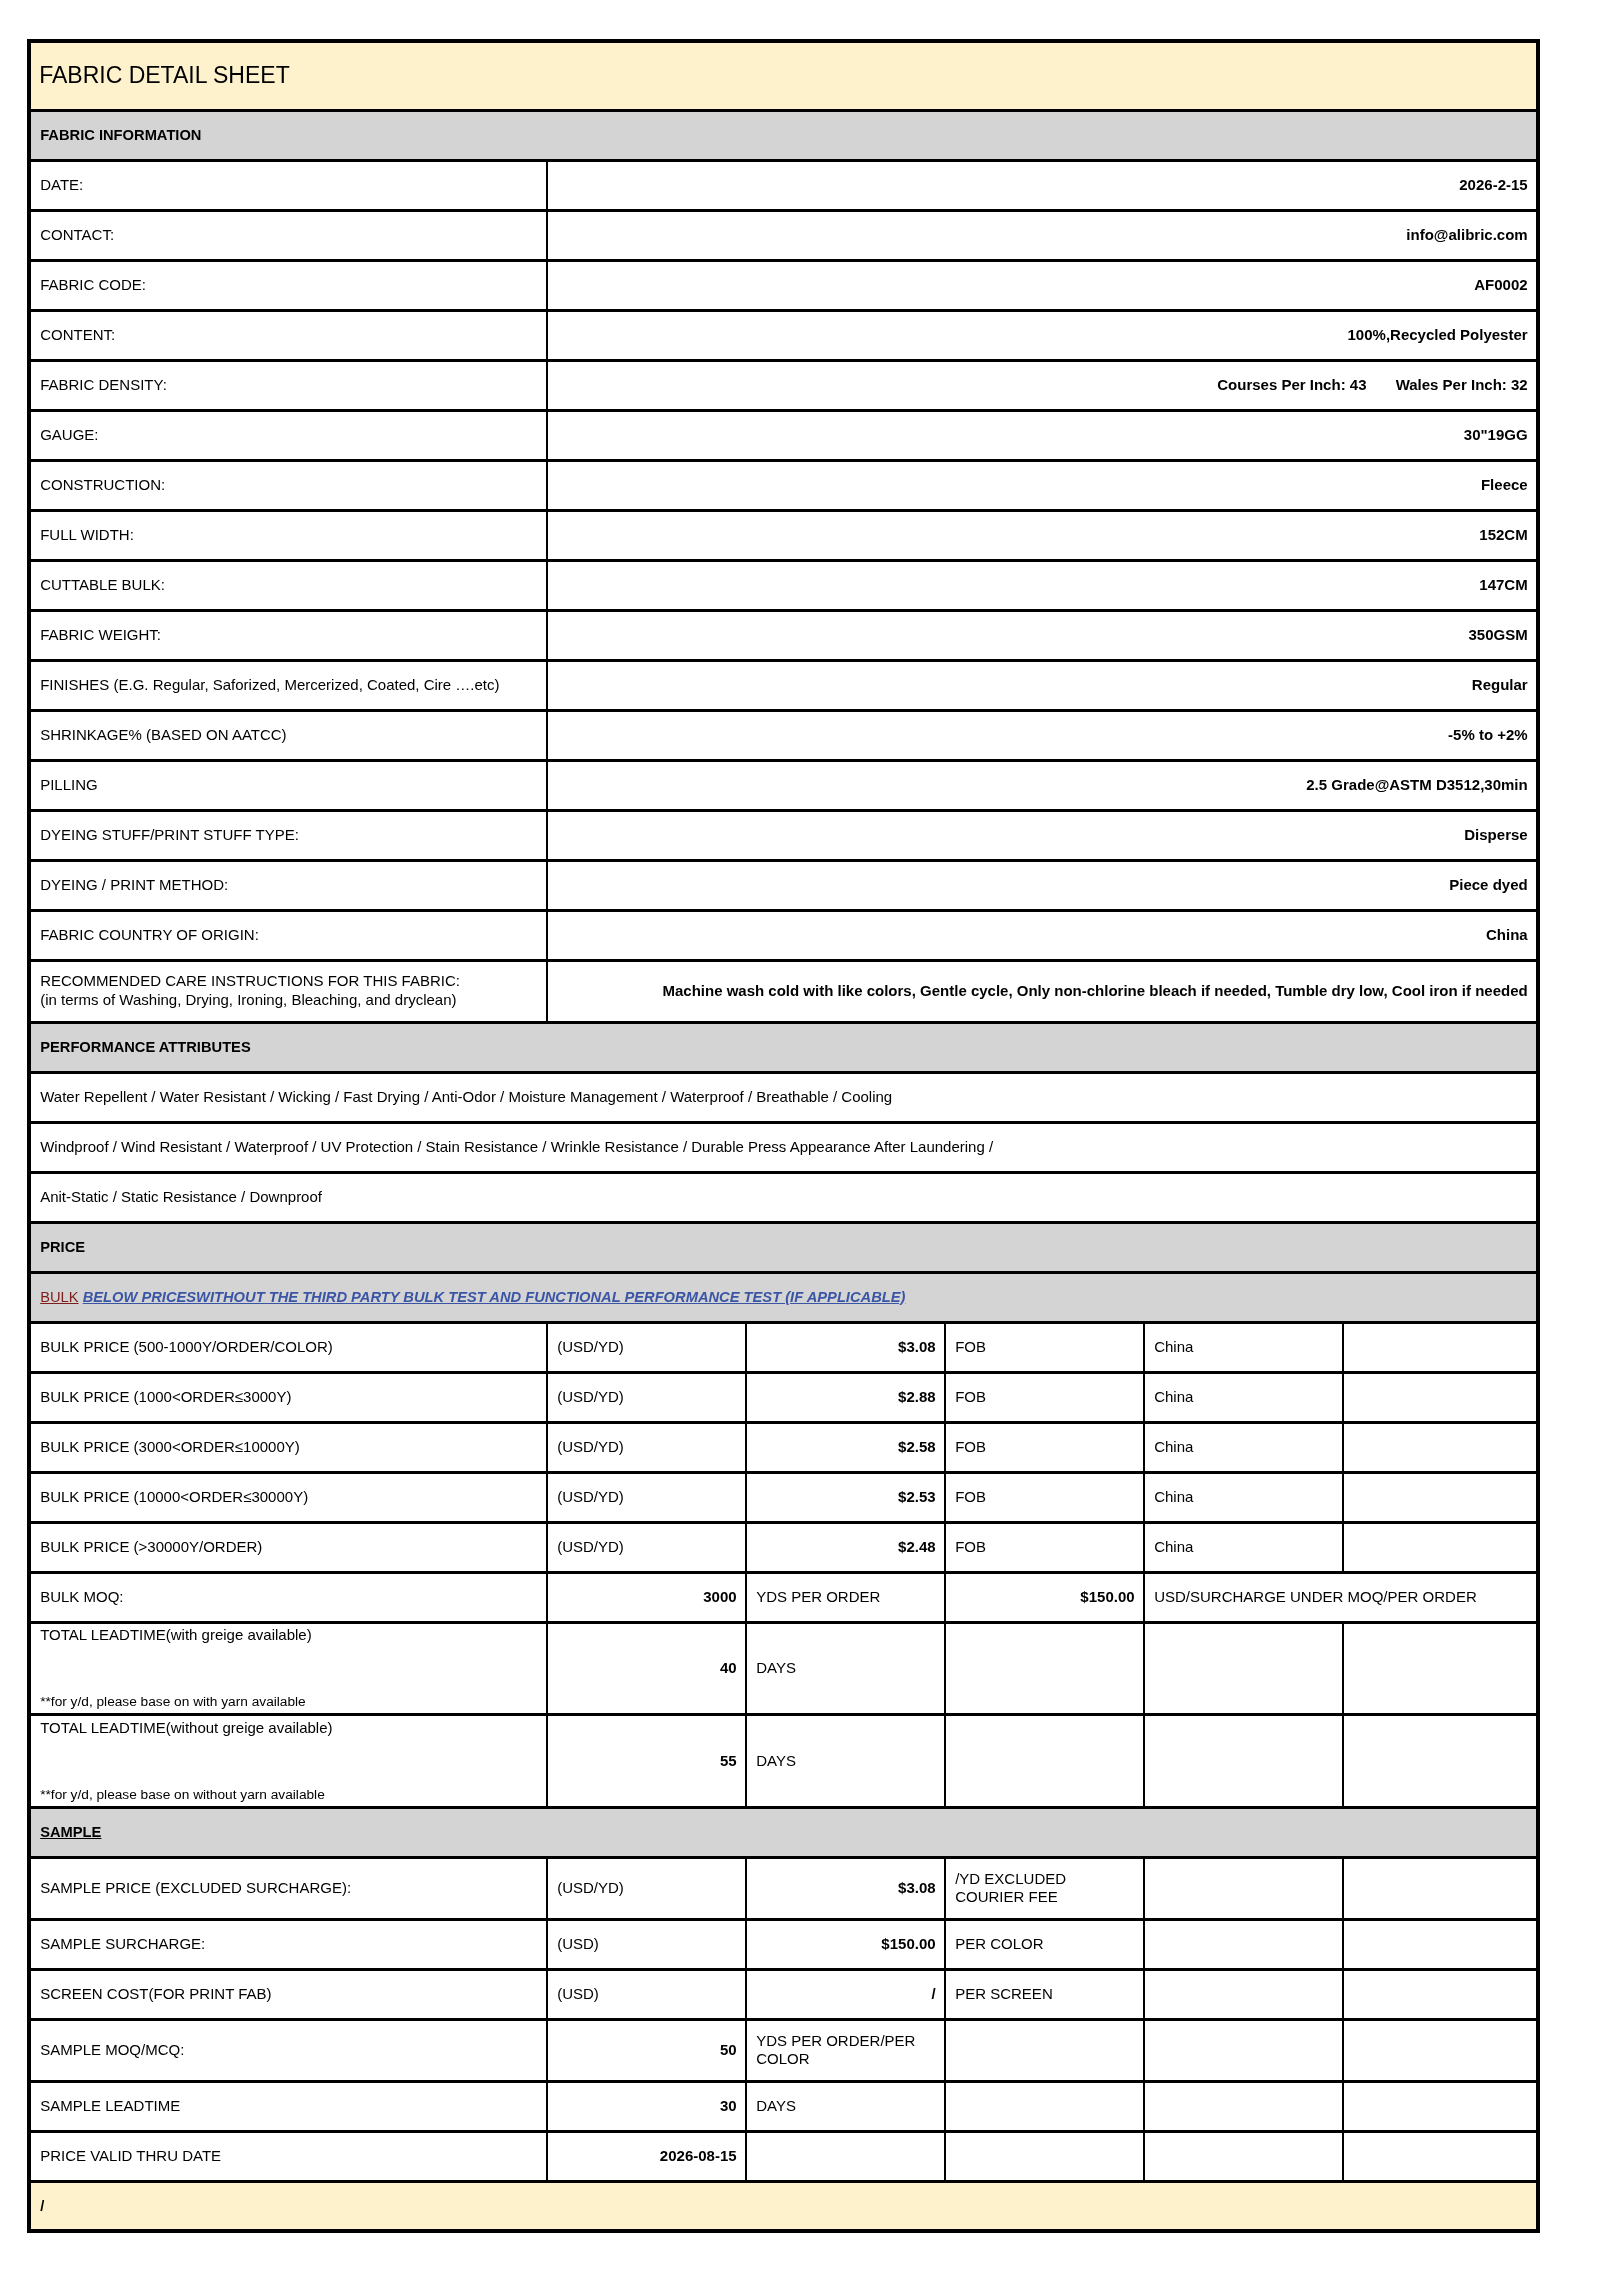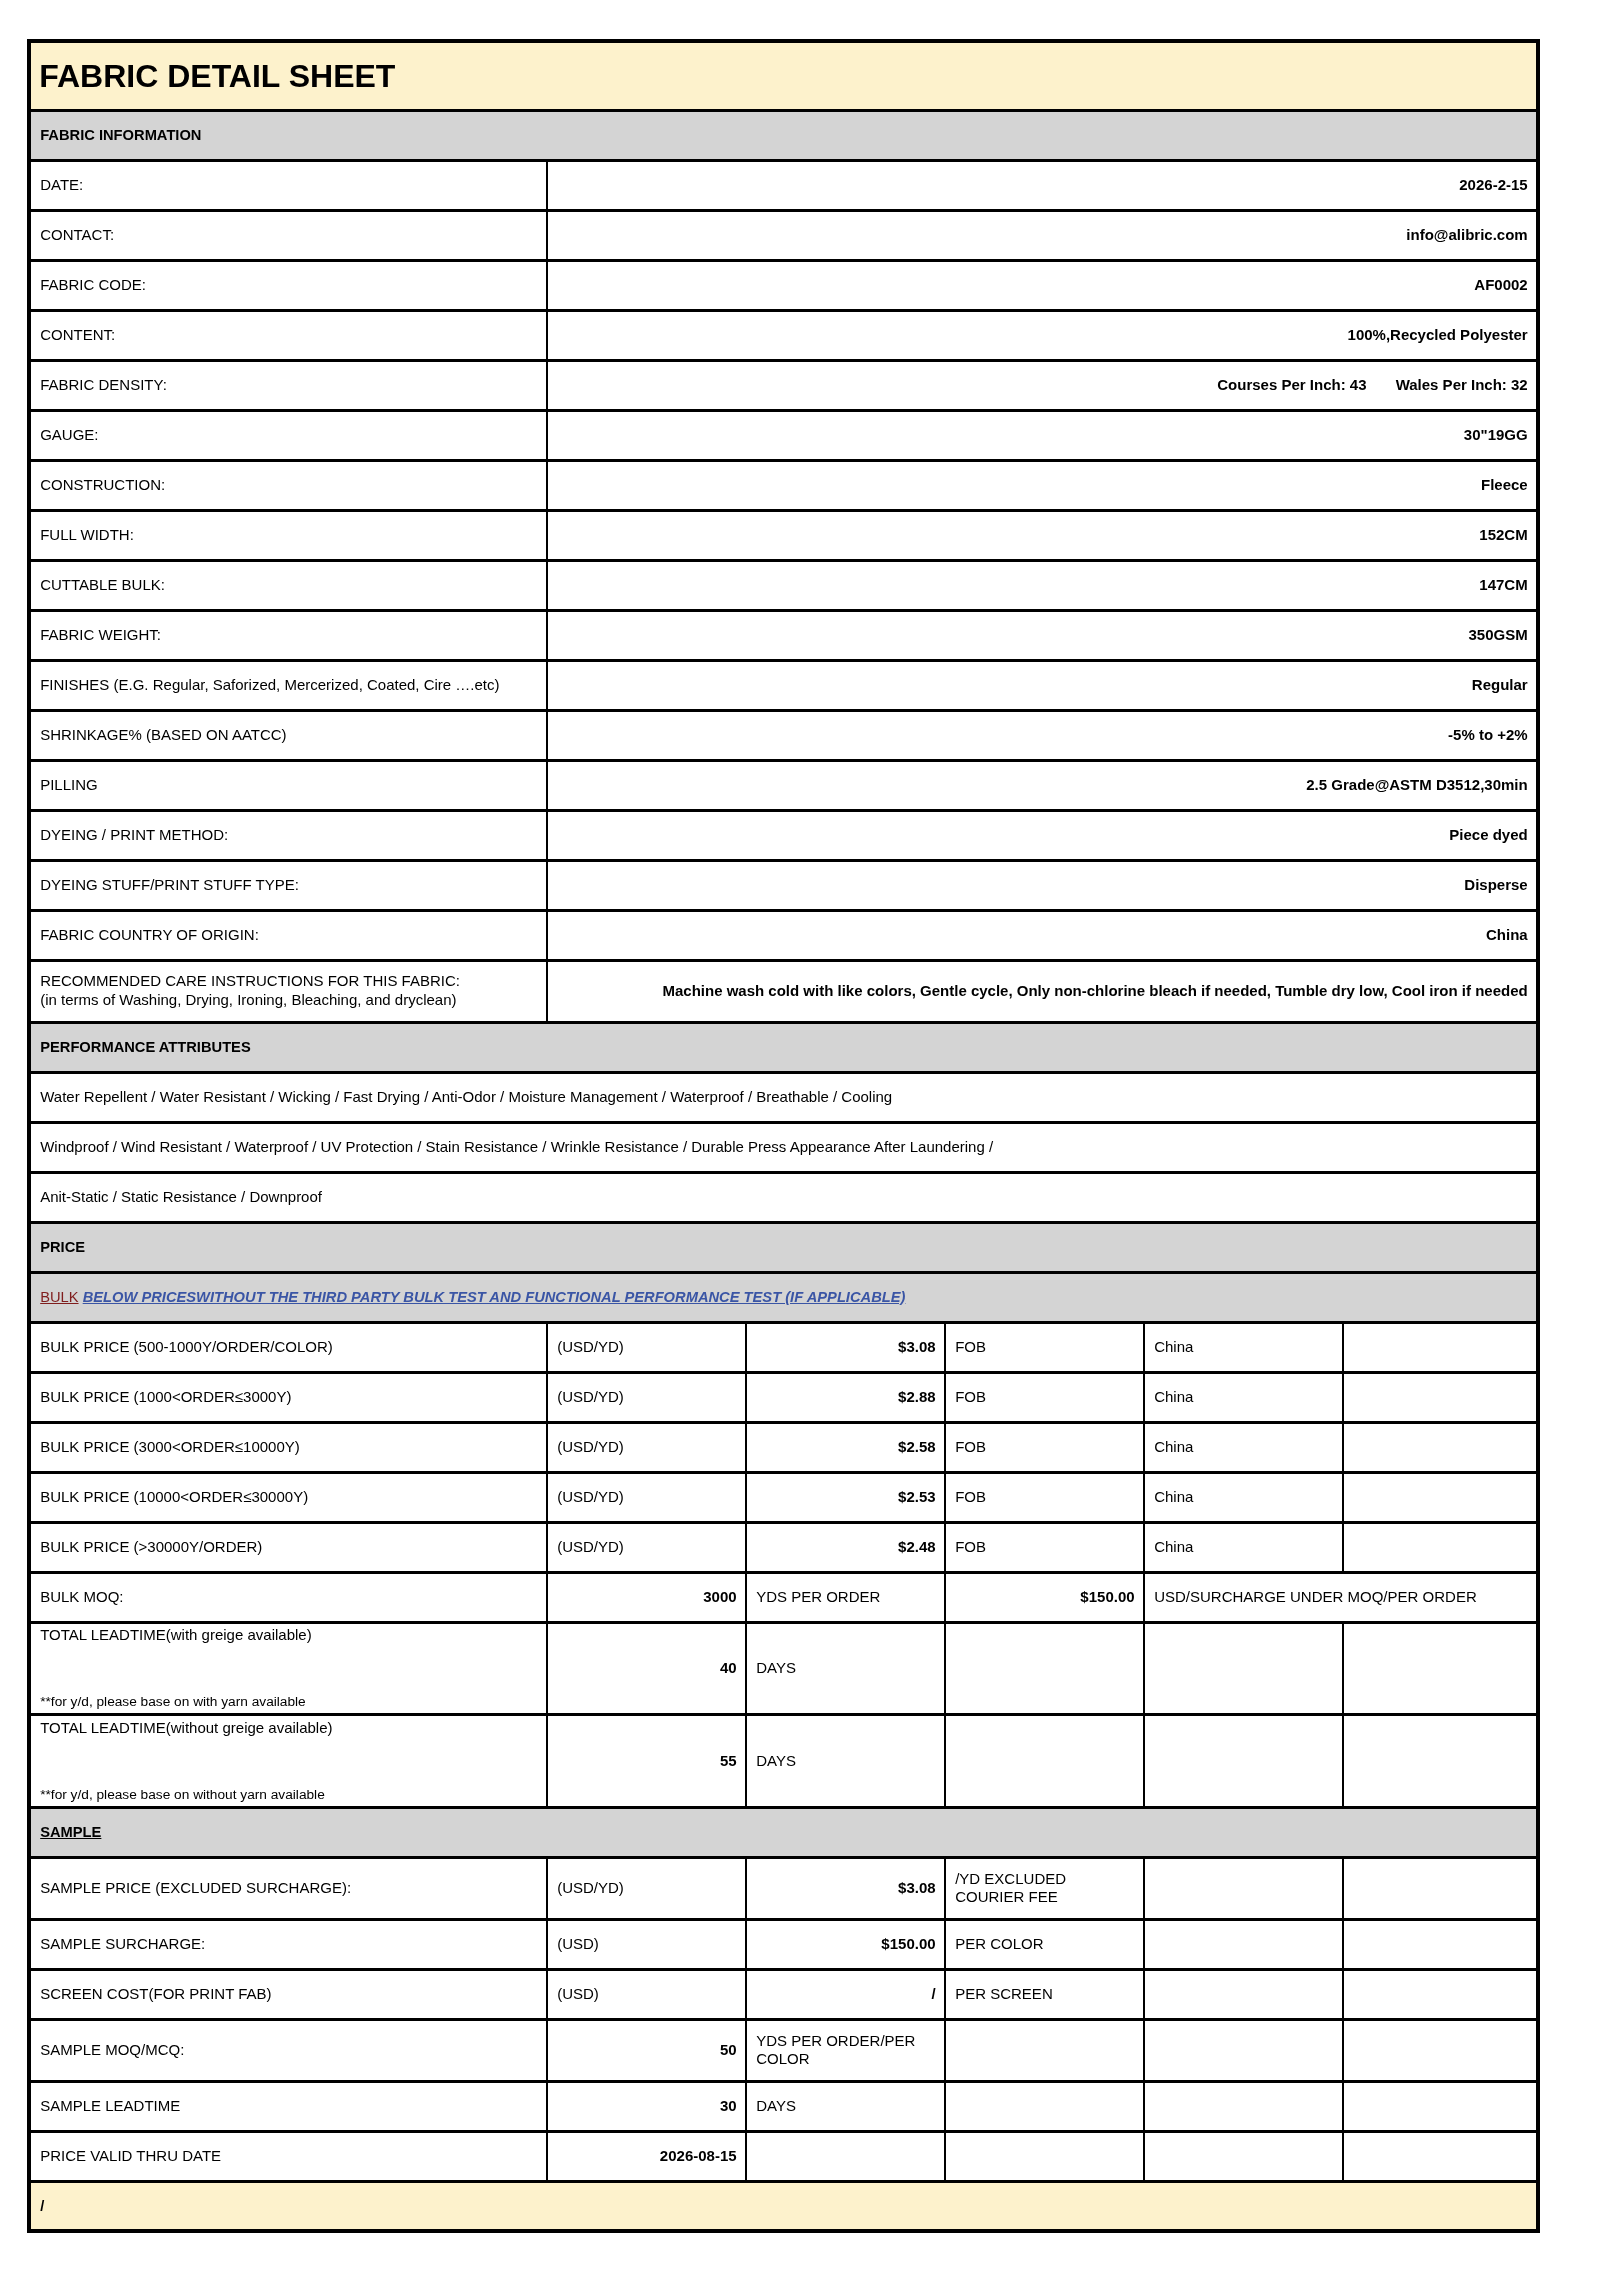--- a/index.html
+++ b/index.html
@@ -7,21 +7,21 @@
         font-family:"Liberation Sans","DejaVu Sans",sans-serif;color:#000;}
   .sheet{position:absolute;left:27.4px;top:39px;width:1508px;}
   table{border-collapse:collapse;table-layout:fixed;width:100%;}
   td{border:2px solid #000;border-top-width:3.9px;border-bottom-width:3.9px;
      vertical-align:middle;padding:2.9px 8.8px;font-size:15px;line-height:1.25;
      overflow:hidden;word-wrap:break-word;}
   table{border:4.9px solid #000;}
   tr.r-title{height:69px;}
   tr.r-std{height:50px;}
   tr.r-tall{height:62px;}
-  .title-cell{background:var(--banner-yellow,#FDF2CC);font-size:32px;font-weight:bold;padding-left:7.8px;}
+  .title-cell{background:var(--banner-yellow,#FDF2CC);font-size:23px;font-weight:normal;padding-left:7.8px;}
   .sec{background:var(--header-gray,#D4D4D4);font-weight:bold;font-size:14.7px;}
   .lbl{font-weight:normal;}
   .val{font-weight:bold;text-align:right;}
   .pre{white-space:pre-line;}
   .prewrap{white-space:pre-wrap;}
   .sub{font-size:13.7px;font-weight:normal;margin-top:48px;}
   .bulk-lbl{font-weight:normal;text-decoration:underline;color:#7f1d1d;}
   .bulk-note{color:var(--link-blue,#3A55A5);font-style:italic;font-weight:bold;
              text-decoration:underline;font-size:14.7px;}
   .sample-h{text-decoration:underline;}
@@ -97,26 +97,26 @@
    </tr>
    <tr class="r-std">
      <td class="lbl">SHRINKAGE% (BASED ON AATCC)</td>
      <td colspan="5" class="val">-5% to +2%</td>
    </tr>
    <tr class="r-std">
      <td class="lbl">PILLING</td>
      <td colspan="5" class="val">2.5 Grade@ASTM D3512,30min</td>
    </tr>
    <tr class="r-std">
+     <td class="lbl">DYEING STUFF/PRINT STUFF TYPE:</td>
+     <td colspan="5" class="val">Disperse</td>
+   </tr>
+   <tr class="r-std">
      <td class="lbl">DYEING / PRINT METHOD:</td>
      <td colspan="5" class="val">Piece dyed</td>
-   </tr>
-   <tr class="r-std">
-     <td class="lbl">DYEING STUFF/PRINT STUFF TYPE:</td>
-     <td colspan="5" class="val">Disperse</td>
    </tr>
    <tr class="r-std">
      <td class="lbl">FABRIC COUNTRY OF ORIGIN:</td>
      <td colspan="5" class="val">China</td>
    </tr>
    <tr class="r-tall">
      <td class="lbl pre">RECOMMENDED CARE INSTRUCTIONS FOR THIS FABRIC:
 (in terms of Washing, Drying, Ironing, Bleaching, and dryclean)</td>
      <td colspan="5" class="val">Machine wash cold with like colors, Gentle cycle, Only non-chlorine bleach if needed, Tumble dry low, Cool iron if needed</td>
    </tr>

